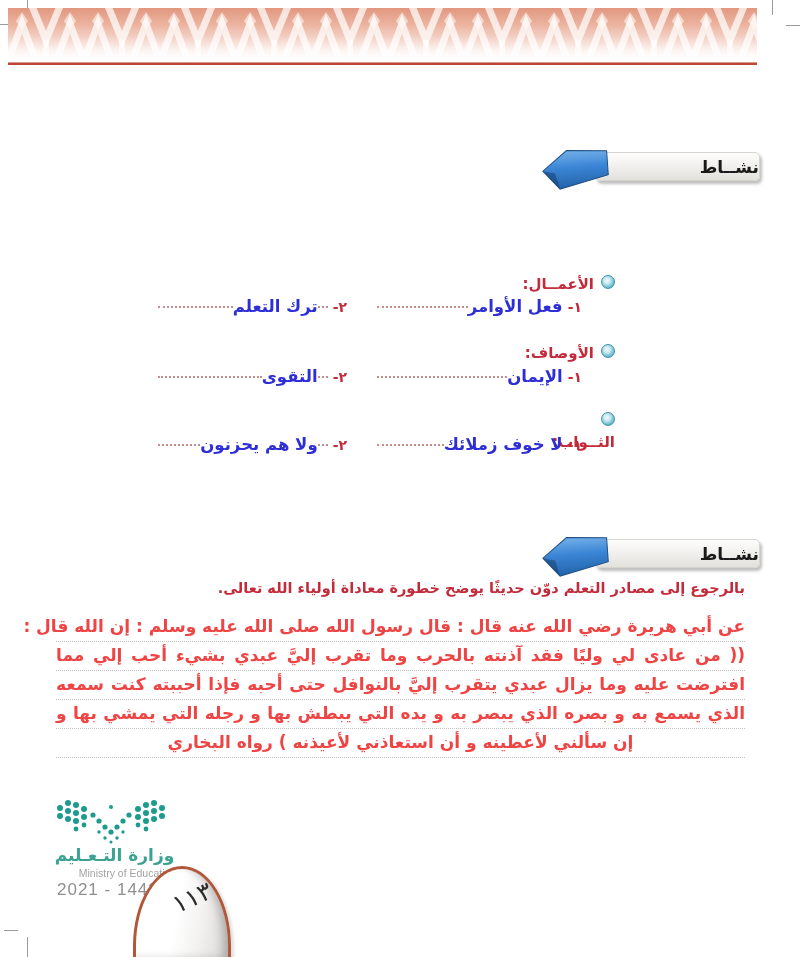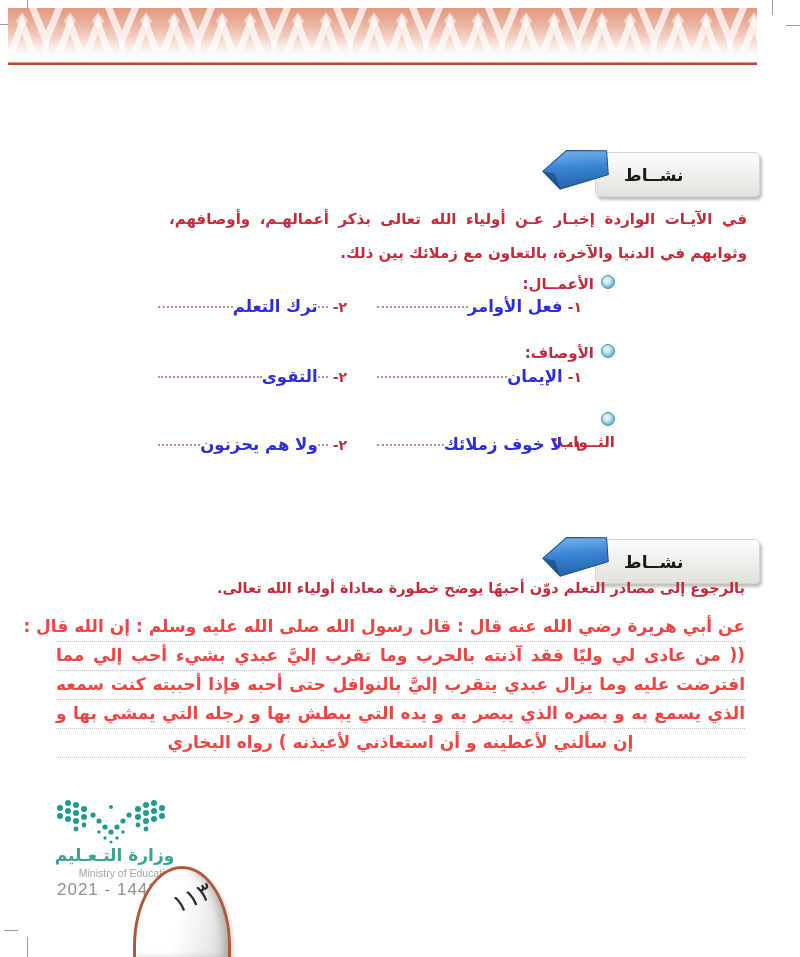--- a/index.html
+++ b/index.html
@@ -21,25 +21,25 @@
     overflow: hidden;
   }
   .band svg { display: block; }
   .red-rule {
     position: absolute; left: 8px; top: 62px; width: 749px; height: 3px;
     background: #bf4538; border-top: 1px solid #e2978b;
   }
   
   .ribbon { position: absolute; width: 220px; height: 42px; direction: ltr; }
   .ribbon .plate {
-    position: absolute; right: 0; top: 4px; width: 165px; height: 45px;
+    position: absolute; right: 0; top: 4px; width: 165px; height: 29px;
     background: linear-gradient(180deg, #fdfdfc 0%, #efeeeb 55%, #e2e1dc 100%);
     border: 1px solid #d6d5d0; border-radius: 5px;
     box-shadow: 2px 3px 3px rgba(110,110,110,0.45);
-    display: flex; align-items: center; justify-content: flex-start;
+    display: flex; align-items: center; justify-content: flex-end;
     padding-left: 28px;
   }
   .ribbon .plate .lbl {
     font-size: 17px; font-weight: bold; color: #1a1a1a; letter-spacing: 1px;
   }
   .ribbon .arrow { position: absolute; left: 0; top: 1px; transform: rotate(-4deg); }
   
   .red-par { position: absolute; right: 53px; width: 578px; color: #c32b3a; font-weight: bold; font-size: 15px; line-height: 34px; }
   .red-par .jline { text-align: justify; text-align-last: justify; }
   .red-par .rline { text-align: right; }
@@ -138,24 +138,20 @@
               <stop offset="0.45" stop-color="#3b85d6"></stop>
               <stop offset="1" stop-color="#2264a8"></stop>
           </linearGradient>
         </defs>
         <polygon points="68,4 28,1 3,20 19,39 68,28" fill="url(#arr1)" stroke="#1d4f86" stroke-width="1"></polygon>
         <polygon points="3,20 19,39 15,23" fill="#16406e" opacity="0.55"></polygon>
       </svg>
     </span>
   </div>
 
-  <div class="red-par" style="top:202px;">
-    <div class="jline">في الآيـات الواردة إخبـار عـن أولياء الله تعالى بذكر أعمالهـم، وأوصافهم،</div>
-    <div class="rline">وثوابهم في الدنيا والآخرة، بالتعاون مع زملائك بين ذلك.</div>
-  </div>
 
   <div class="group-label" style="top:275px;">
     <span class="bullet"></span>
     <span class="gtxt">الأعمــال:</span>
   </div>
   <div class="items-row" style="top:297px;">
     <div class="item first">
       <span class="num">١-</span>
       <span class="ans">فعل الأوامر</span>
       <span class="dots"></span>
@@ -216,21 +212,21 @@
               <stop offset="0.45" stop-color="#3b85d6"></stop>
               <stop offset="1" stop-color="#2264a8"></stop>
           </linearGradient>
         </defs>
         <polygon points="68,4 28,1 3,20 19,39 68,28" fill="url(#arr2)" stroke="#1d4f86" stroke-width="1"></polygon>
         <polygon points="3,20 19,39 15,23" fill="#16406e" opacity="0.55"></polygon>
       </svg>
     </span>
   </div>
 
-  <div class="instruction" style="top:580px;">بالرجوع إلى مصادر التعلم دوّن أحبهًا يوضح خطورة معاداة أولياء الله تعالى.</div>
+  <div class="instruction" style="top:580px;">بالرجوع إلى مصادر التعلم دوّن حديثًا يوضح خطورة معاداة أولياء الله تعالى.</div>
 
   <div class="hadith" style="top:613px;">
     <div class="hline">عن أبي هريرة رضي الله عنه قال : قال رسول الله صلى الله عليه وسلم : إن الله قال :</div>
     <div class="hline">(( من عادى لي وليًا فقد آذنته بالحرب وما تقرب إليَّ عبدي بشيء أحب إلي مما</div>
     <div class="hline">افترضت عليه وما يزال عبدي يتقرب إليَّ بالنوافل حتى أحبه فإذا أحببته كنت سمعه</div>
     <div class="hline">الذي يسمع به و بصره الذي يبصر به و يده التي يبطش بها و رجله التي يمشي بها و</div>
     <div class="hline center">إن سألني لأعطينه و أن استعاذني لأعيذنه ) رواه البخاري</div>
   </div>
 
   <div class="logo-wrap">

